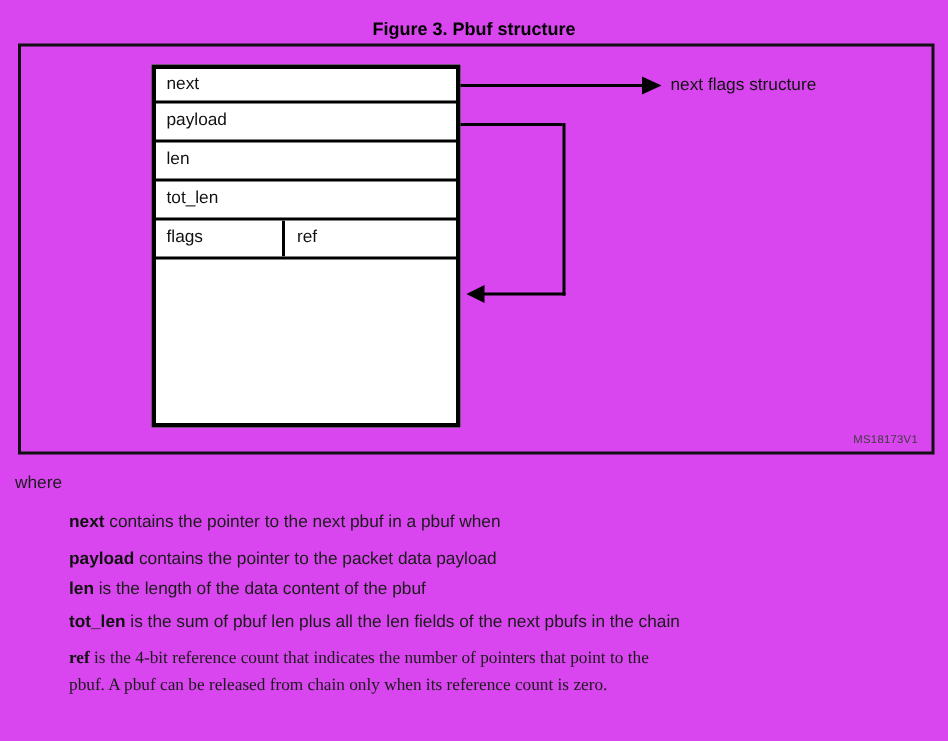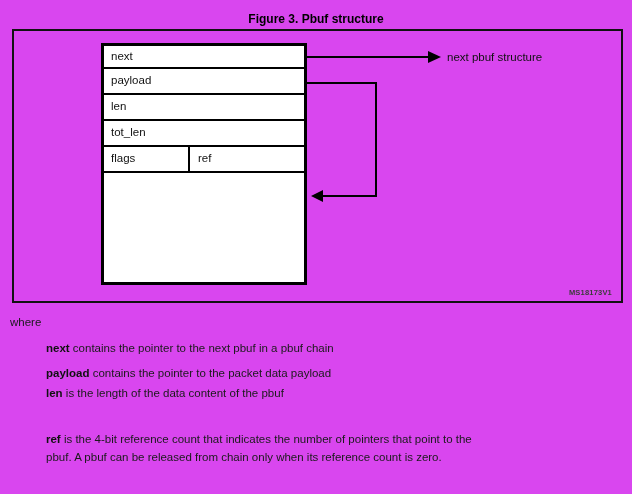--- a/index.html
+++ b/index.html
@@ -76,40 +76,40 @@
     line-height: 14px;
     color: #111111;
     white-space: nowrap;
   }
 
   
   .watermark {
     position: absolute;
     right: 20px; top: 288px;
     font-size: 7.5px;
-    font-weight: bold;
+    font-weight: normal;
     color: #3c3c3c;
     letter-spacing: 0.2px;
   }
 
   
   .where {
     position: absolute;
     left: 10px; top: 316px;
     font-size: 11.5px;
     text-align: center;
   }
   .def {
     position: absolute;
     left: 46px;
     font-size: 11.5px;
     line-height: 18px;
     white-space: nowrap;
   }
-  .def.wrap { white-space: normal; width: 578px; }
+  .def.wrap { white-space: normal; width: 578px; font-family: Liberation Serif, serif; }
   .def b { color: #111111; }
   .d0 { top: 339px; }
   .d1 { top: 364px; }
   .d2 { top: 384px; }
   .d3 { top: 406px; }
   .d4 { top: 430px; }
   .d5 { top: 469px; }
 </style>
 </head>
 <body>
@@ -135,34 +135,35 @@
     </div>
     <div class="row split">
       <span class="cell-flags">flags</span>
       <span class="cell-ref">ref</span>
     </div>
     <div></div>
   </div>
 
   <div class="hline" style="left:307px; top:56px; width:121px; height:2px;"></div>
   <div class="arrowhead-right" style="left:428px; top:51px;"></div>
-  <div class="arrow-label">next pbuf structure</div>
+  <div class="arrow-label">next flags structure</div>
 
   <div class="hline" style="left:307px; top:82px; width:68px; height:2px;"></div>
   <div class="vline" style="left:375px; top:82px; width:2px; height:115px;"></div>
   <div class="hline" style="left:322px; top:195px; width:55px; height:2px;"></div>
   <div class="arrowhead-left" style="left:311px; top:190px;"></div>
 
   <div class="watermark">MS18173V1</div>
 
   <div class="where">where</div>
 
-  <div class="def d0"><b>next</b><span> contains the pointer to the next pbuf in a pbuf chain</span></div>
+  <div class="def d0"><b>next</b><span> contains the pointer to the next pbuf in a pbuf when</span></div>
 
   <div class="def d2"><b>len</b><span> is the length of the data content of the pbuf</span></div>
 
   <div class="def d1"><b>payload</b><span> contains the pointer to the packet data payload</span></div>
 
+  <div class="def d3"><b>tot_len</b><span> is the sum of pbuf len plus all the len fields of the next pbufs in the chain</span></div>
 
   <div class="def d4 wrap"><b>ref</b><span> is the 4-bit reference count that indicates the number of pointers that point to the</span><br><span>pbuf. A pbuf can be released from chain only when its reference count is zero.</span></div>
 
 
 </div>
 
 </body></html>

